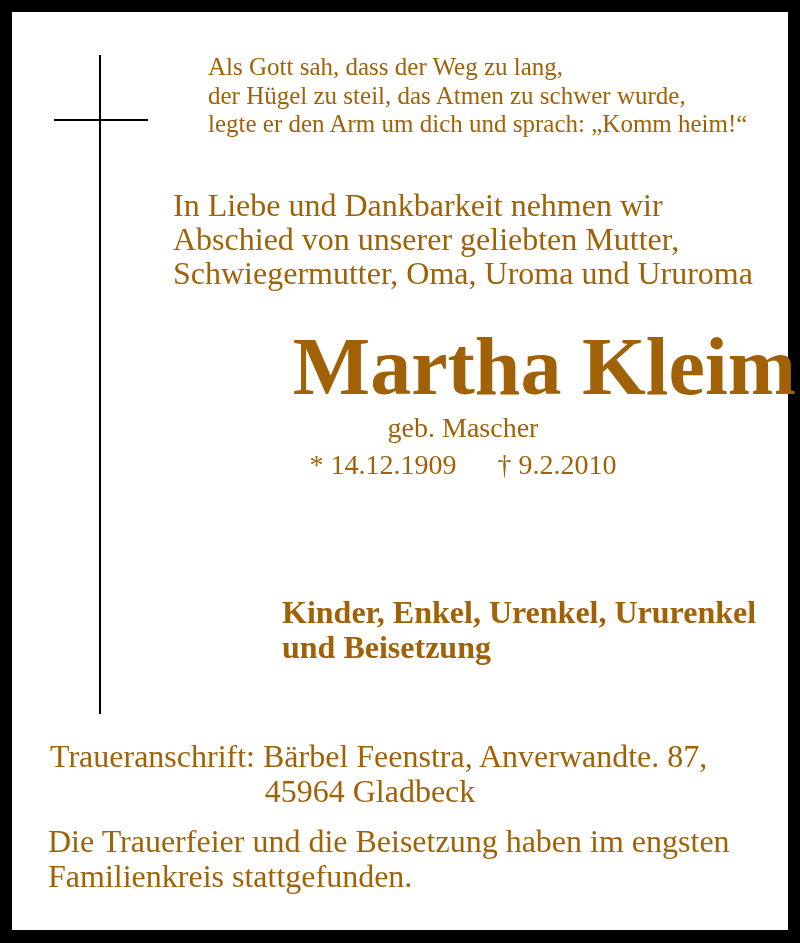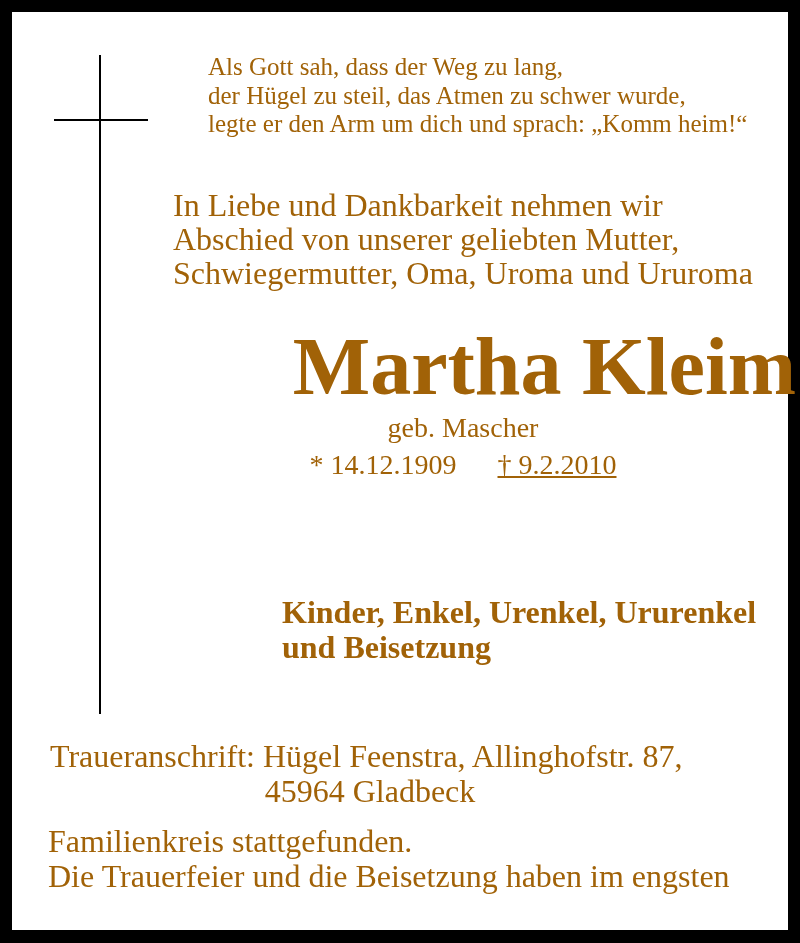--- a/index.html
+++ b/index.html
@@ -68,21 +68,21 @@
   }
   .dates {
     position: absolute;
     left: 130px; top: 449px;
     width: 666px;
     text-align: center;
     font-size: 28px;
     line-height: 31px;
     white-space: nowrap;
   }
-  .dates .death { margin-left: 34px; text-decoration: underline; }
+  .dates .death { margin-left: 34px; }
   .still-trauer {
     position: absolute;
     left: 282px; top: 544px;
     font-size: 31px;
     line-height: 34px;
     white-space: nowrap;
   }
   .mourners {
     position: absolute;
     left: 282px; top: 595px;
@@ -141,22 +141,22 @@
     <span class="death">† 9.2.2010</span>
   </div>
 
 
   <div class="mourners">
     <div>Kinder, Enkel, Urenkel, Ururenkel</div>
     <div>und Beisetzung</div>
   </div>
 
   <div class="address">
-    <div class="line1">Traueranschrift: Hügel Feenstra, Allinghofstr. 87,</div>
+    <div class="line1">Traueranschrift: Bärbel Feenstra, Anverwandte. 87,</div>
     <div class="line2">45964 Gladbeck</div>
   </div>
 
   <div class="funeral-note">
+    <div>Die Trauerfeier und die Beisetzung haben im engsten</div>
     <div>Familienkreis stattgefunden.</div>
-    <div>Die Trauerfeier und die Beisetzung haben im engsten</div>
   </div>
 
 </div>
 
 </body></html>

